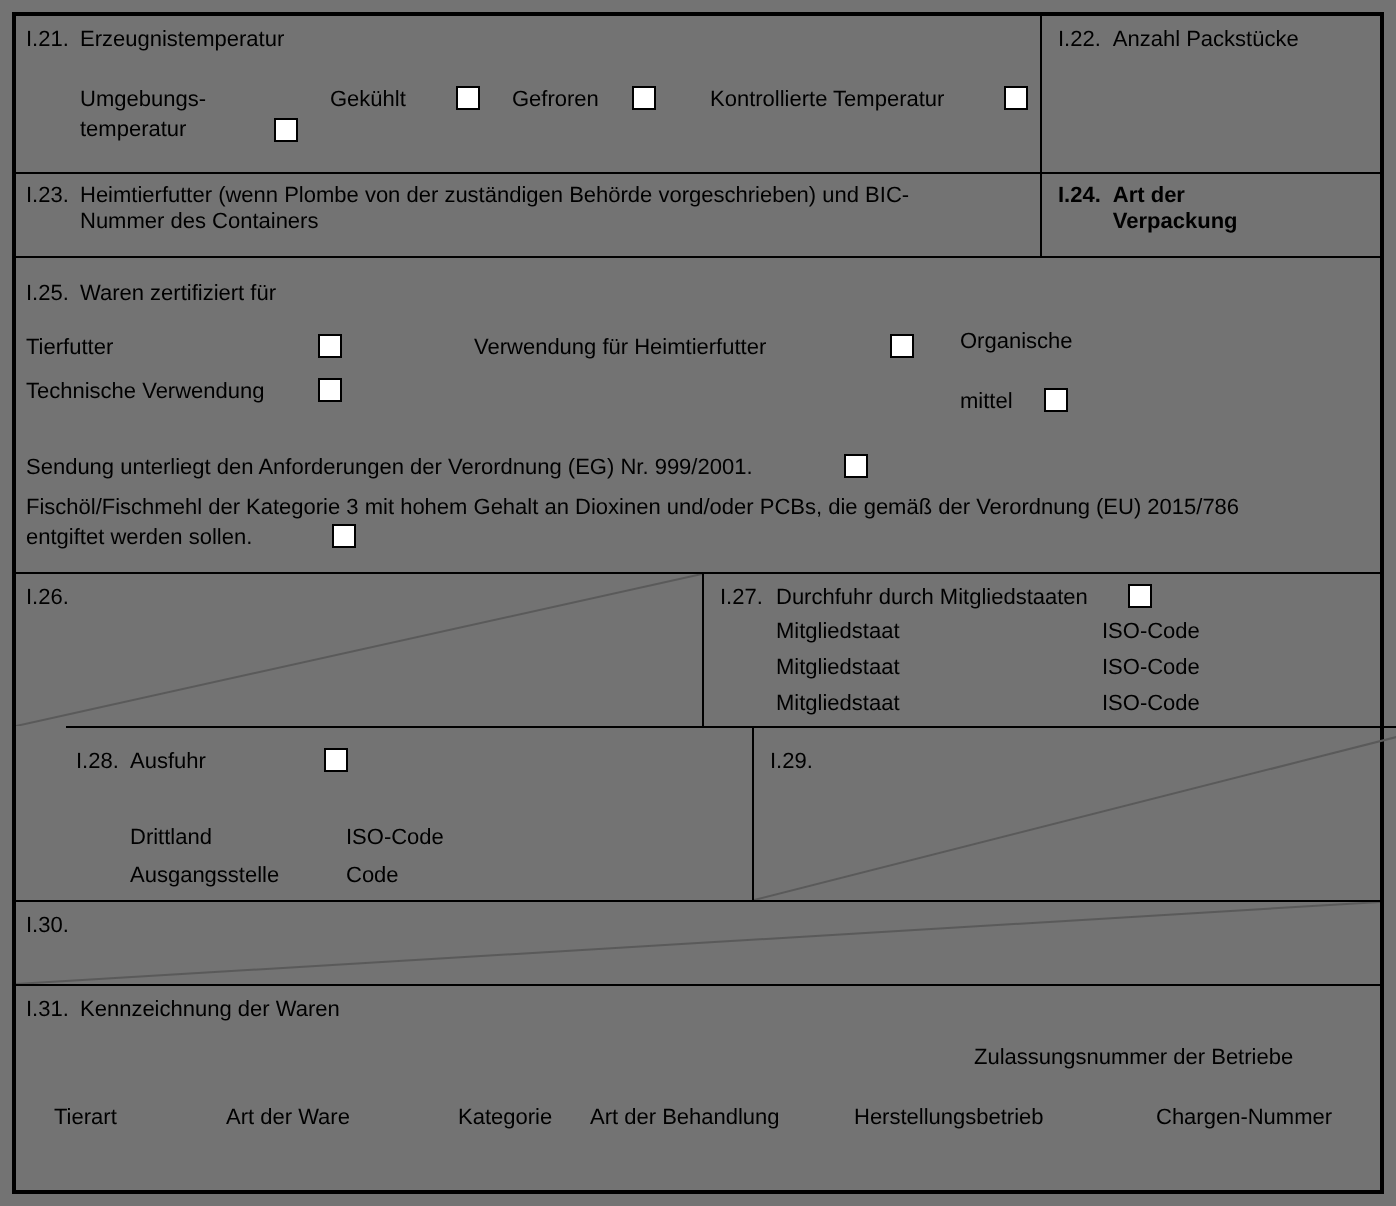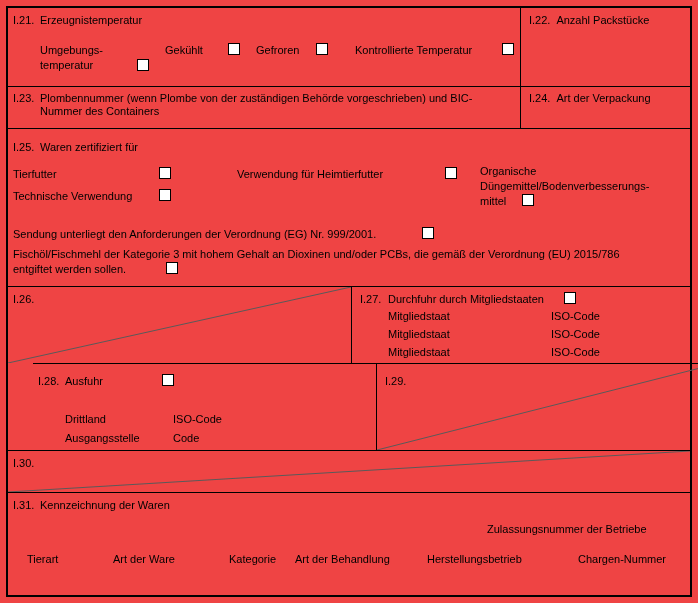--- a/index.html
+++ b/index.html
@@ -1,16 +1,16 @@
 <!DOCTYPE html>
 <html><head>
 <meta charset="utf-8">
 <style>
   html,body{margin:0;padding:0;background:#ffffff;}
-  .page{position:relative;width:698px;height:603px;background:#ef4444;
+  .page{position:relative;width:698px;height:603px;background:#737373;
         font-family:"Liberation Sans","DejaVu Sans",sans-serif;color:#000;}
   .form{position:absolute;left:6px;top:6px;width:686px;height:591px;
         border:2px solid #000;box-sizing:border-box;}
   .row{position:absolute;left:0;width:682px;box-sizing:border-box;}
   .row.bt{border-top:1px solid #000;}
   .cell-r{position:absolute;top:0;bottom:0;border-left:1px solid #000;box-sizing:border-box;}
   .lbl{position:absolute;font-size:11px;line-height:13px;white-space:nowrap;}
   .num{font-size:11px;line-height:13px;}
   .wrap{white-space:normal;}
   .cb{position:absolute;width:10px;height:10px;border:1.6px solid #000;background:#fff;box-sizing:content-box;}
@@ -43,22 +43,22 @@
       <div class="cell-r" style="left:512px;width:170px;">
         <div class="hdrflex">
           <span class="num">I.22.</span>
           <span class="num">Anzahl Packstücke</span>
         </div>
       </div>
     </div>
 
     <div class="row bt" style="top:78px;height:42px;">
       <span class="lbl" style="left:5px;top:5px;">I.23.</span>
-      <div class="lbl wrap" style="left:32px;top:5px;width:452px;">Plombennummer (wenn Plombe von der zuständigen Behörde vorgeschrieben) und BIC-Nummer des Containers</div>
-      <div class="cell-r" style="left:512px;width:138px;">
+      <div class="lbl wrap" style="left:32px;top:5px;width:452px;">Heimtierfutter (wenn Plombe von der zuständigen Behörde vorgeschrieben) und BIC-Nummer des Containers</div>
+      <div class="cell-r" style="left:512px;width:138px;font-weight:bold;">
         <div class="hdrflex" style="padding-top:5px;">
           <span class="num">I.24.</span>
           <span class="num">Art der Verpackung</span>
         </div>
       </div>
     </div>
 
     <div class="row bt" style="top:120px;height:158px;">
       <span class="lbl" style="left:5px;top:12px;">I.25.</span>
       <span class="lbl" style="left:32px;top:12px;">Waren zertifiziert für</span>
@@ -66,21 +66,20 @@
       <span class="lbl" style="left:5px;top:39px;">Tierfutter</span>
       <span class="cb" style="left:151px;top:38px;"></span>
 
       <span class="lbl" style="left:5px;top:61px;">Technische Verwendung</span>
       <span class="cb" style="left:151px;top:60px;"></span>
 
       <span class="lbl" style="left:229px;top:39px;">Verwendung für Heimtierfutter</span>
       <span class="cb" style="left:437px;top:38px;"></span>
 
       <span class="lbl" style="left:472px;top:36px;">Organische</span>
-      <span class="lbl" style="left:472px;top:51px;">Düngemittel/Bodenverbesserungs-</span>
       <span class="lbl" style="left:472px;top:66px;">mittel</span>
       <span class="cb" style="left:514px;top:65px;"></span>
 
       <span class="lbl" style="left:5px;top:99px;">Sendung unterliegt den Anforderungen der Verordnung (EG) Nr. 999/2001.</span>
       <span class="cb" style="left:414px;top:98px;"></span>
 
       <span class="lbl" style="left:5px;top:119px;">Fischöl/Fischmehl der Kategorie 3 mit hohem Gehalt an Dioxinen und/oder PCBs, die gemäß der Verordnung (EU) 2015/786</span>
       <span class="lbl" style="left:5px;top:134px;">entgiftet werden sollen.</span>
       <span class="cb" style="left:158px;top:133px;"></span>
     </div>

